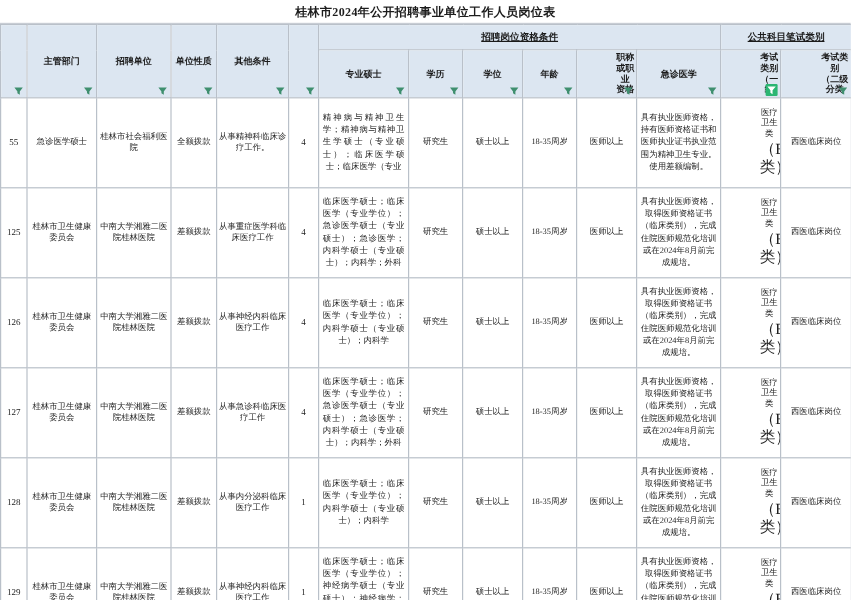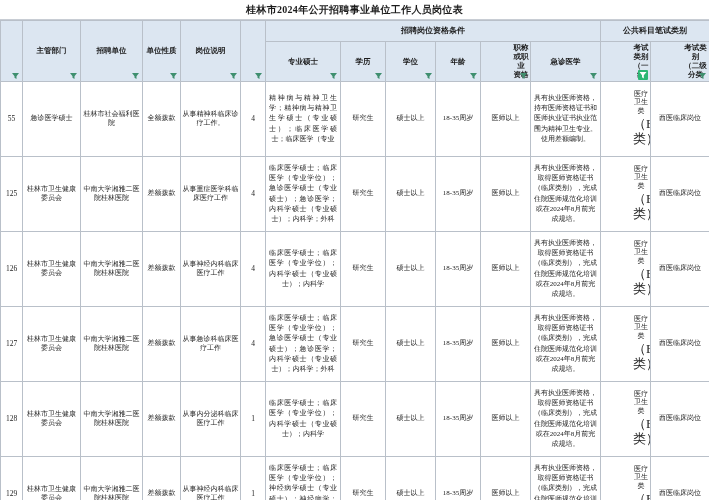--- a/index.html
+++ b/index.html
@@ -56,20 +56,21 @@
     background: #dce6f1;
     font-weight: bold;
     font-size: 7.5px;
     color: #1b1b1b;
     position: relative;
     height: 17px;
   }
   thead th.grp {
     height: 18px;
     font-size: 8px;
+    text-decoration: underline;
   }
   thead th.tall {
     height: 36px;
   }
   
   .filter-btn {
     position: absolute;
     right: 2px;
     bottom: 1px;
     width: 9px;
@@ -166,21 +167,21 @@
         </th>
         <th rowspan="2" class="tall">
           <span>单位性质</span>
           <span class="filter-btn">
               <svg width="9" height="9" viewBox="0 0 9 9">
                 <path d="M1 2h7L5.5 5.3V8L3.5 6.8V5.3z" fill="#3f8f6f"></path>
               </svg>
             </span>
         </th>
         <th rowspan="2" class="tall">
-          <span>岗位说明</span>
+          <span>其他条件</span>
           <span class="filter-btn">
               <svg width="9" height="9" viewBox="0 0 9 9">
                 <path d="M1 2h7L5.5 5.3V8L3.5 6.8V5.3z" fill="#3f8f6f"></path>
               </svg>
             </span>
         </th>
         <th rowspan="2" class="tall">
           <span class="two-line">招聘</span>
           <span class="two-line">人数</span>
           <span class="filter-btn">

